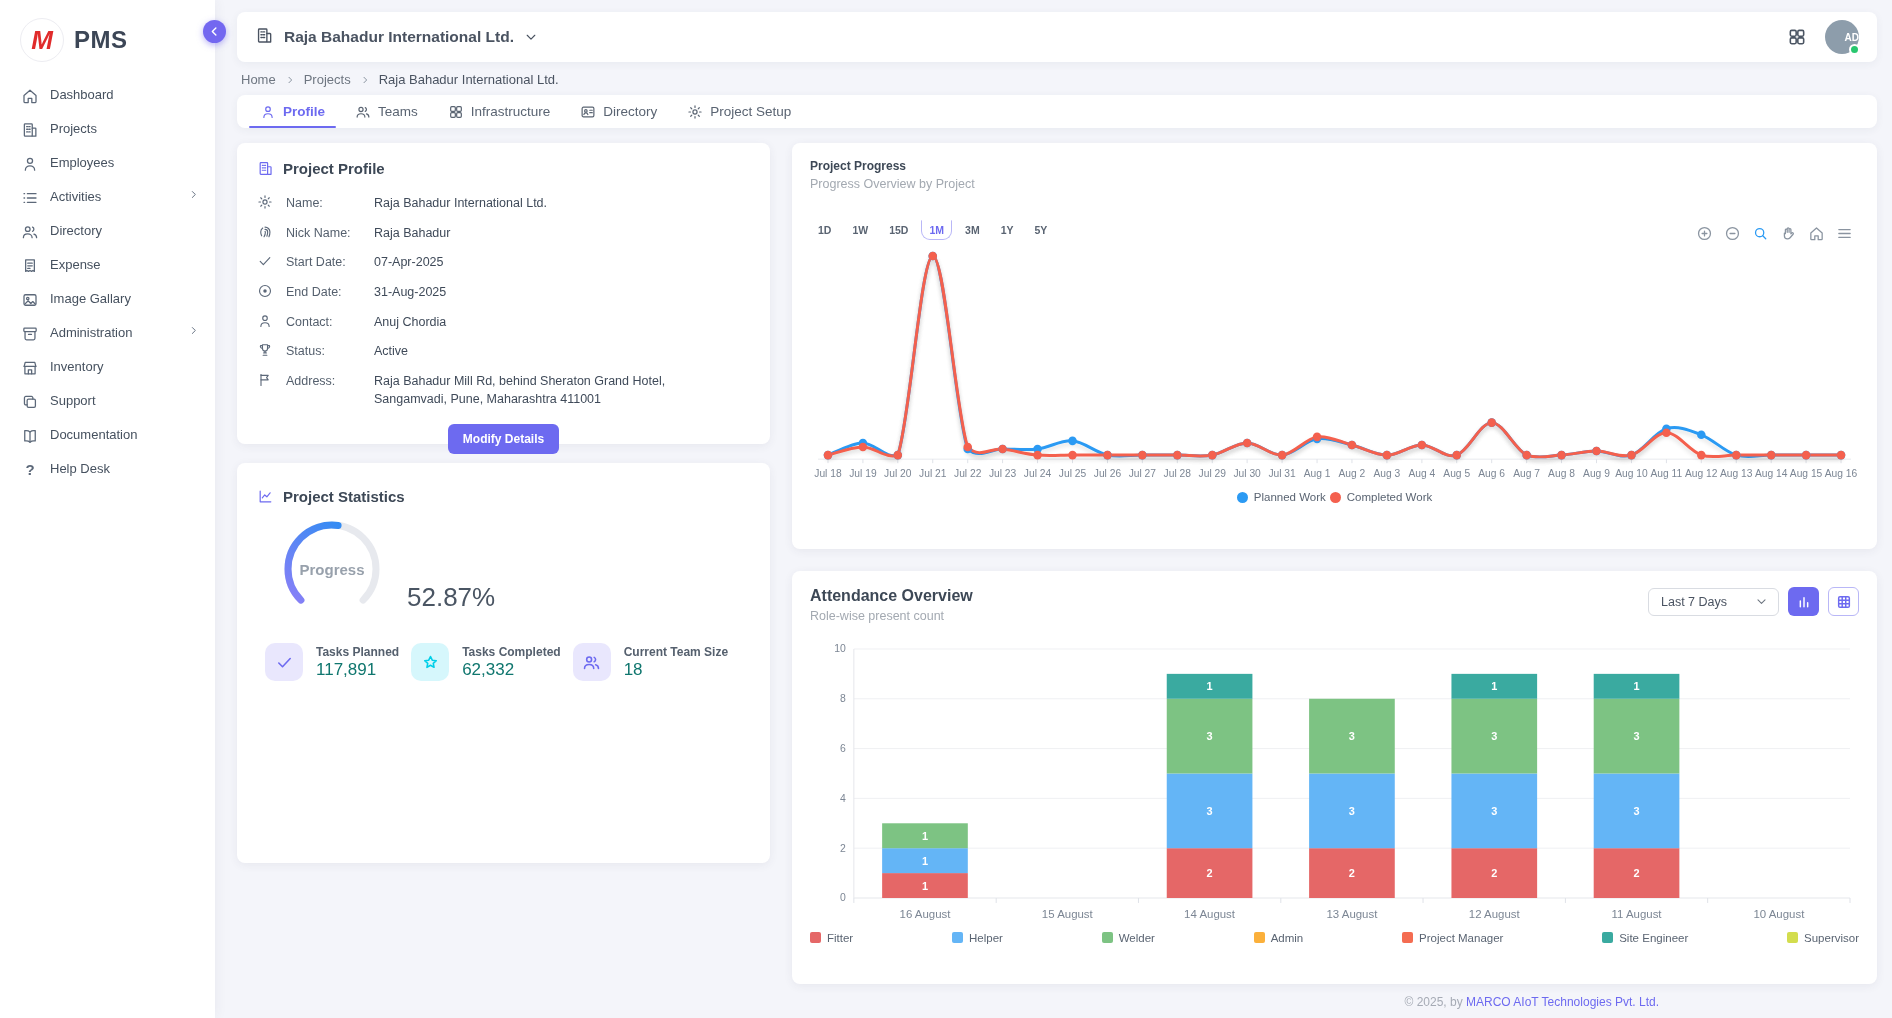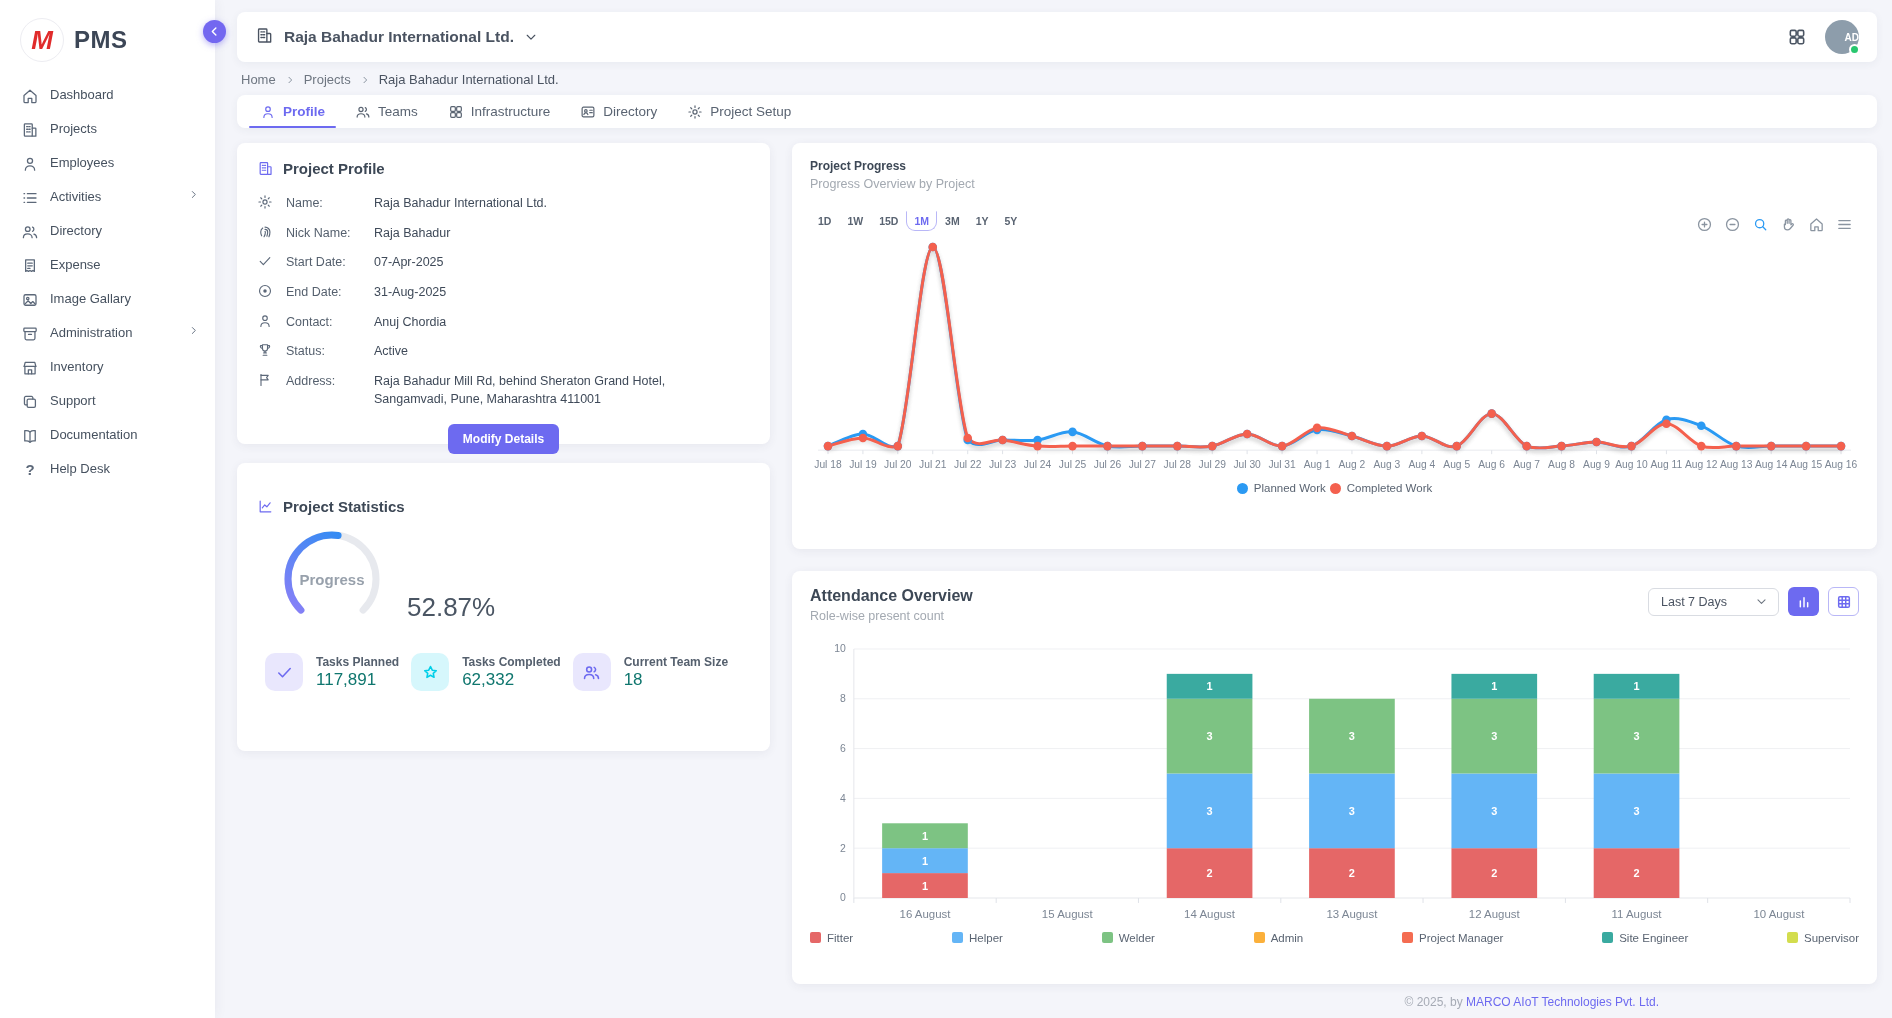--- a/index.html
+++ b/index.html
@@ -42,34 +42,34 @@
 .card-title .icn{color:#6d6af0}
 
 .profile-card{padding:17px 20px;height:301px}
 .profile-rows{margin-top:17px}
 .profile-row{display:flex;gap:13px;font-size:12.5px;margin-bottom:11.5px;line-height:1.45}
 .profile-row .icn{color:#5c6879;margin-top:0}
 .p-label{width:75px;flex:none;color:#55606e}
 .p-value{color:#3f4a59;max-width:330px}
 .modify-btn{display:block;margin:16px auto 0;background:#6d6af0;color:#fff;font-size:12px;font-weight:bold;border:none;border-radius:6px;padding:8px 15px;cursor:pointer}
 
-.stats-card{margin-top:19px;height:288px;padding:35px 20px}
+.stats-card{margin-top:19px;height:400px;padding:25px 20px}
 .gauge-wrap{display:flex;flex-direction:row;align-items:flex-end;margin-top:4px}
 .progress-pct{font-size:26px;color:#4a5563;margin-top:-4px}
 .stat-rows{margin-top:30px;display:flex;gap:12px;padding-left:8px}
 .stat-row{display:flex;align-items:center;gap:13px}
 .stat-tile{width:38px;height:38px;border-radius:10px;display:flex;align-items:center;justify-content:center}
 .tile-purple{background:#e9e7fd;color:#6d6af0}
 .tile-cyan{background:#d6f7fc;color:#00cfe8}
 .stat-label{font-size:12px;font-weight:bold;color:#55606e}
 .stat-value{font-size:17px;color:#0f766e;margin-top:1px}
 
 .progress-card{padding:16px 18px;height:406px}
 .chart-sub{font-size:12.5px;color:#a3a9b1;margin-top:4px}
-.ranges{display:flex;margin-top:20px}
+.ranges{display:flex;gap:5px;margin-top:29px}
 .range{font-size:10.5px;font-weight:bold;color:#5a6472;padding:3px 7px;border:1px solid transparent;cursor:pointer}
 .range.active{color:#6d6af0;border:1px solid #b9b7f7;border-top-color:transparent;border-radius:0 0 9px 9px}
 .chart-toolbar{display:flex;justify-content:flex-end;gap:11px;margin-top:-15px;padding-right:6px;color:#8a94a0}
 .chart-toolbar .tool{cursor:pointer;display:flex}
 .chart-toolbar .tool-active{color:#2b9af3}
 .line-chart-wrap{margin-top:6px}
 .line-legend{display:flex;justify-content:center;gap:4px;margin-top:0;font-size:11.5px;color:#5a6472;align-items:center}
 .legend-item{display:flex;align-items:center;gap:6px;cursor:pointer}
 .dot{width:11px;height:11px;border-radius:50%}
 

